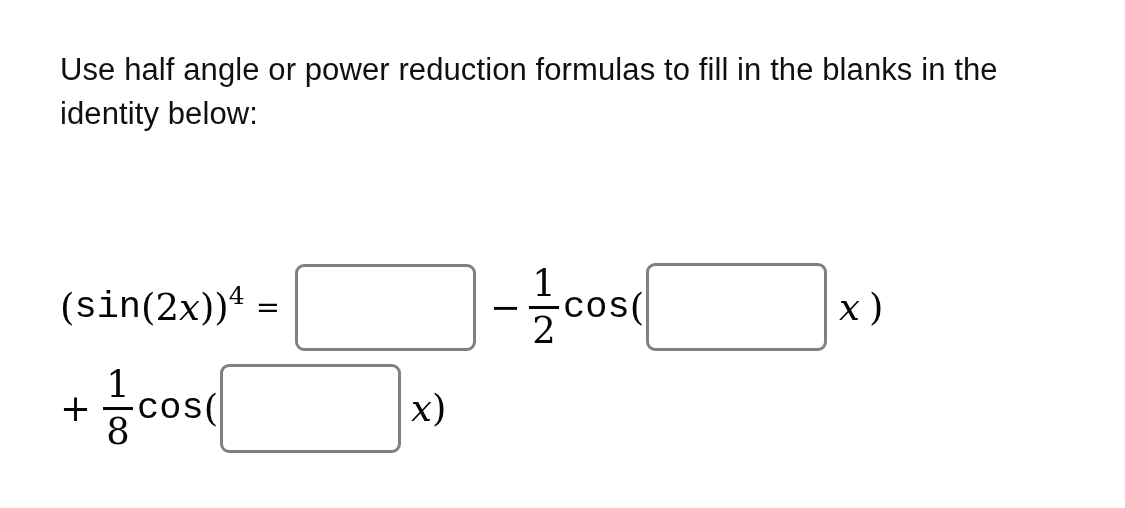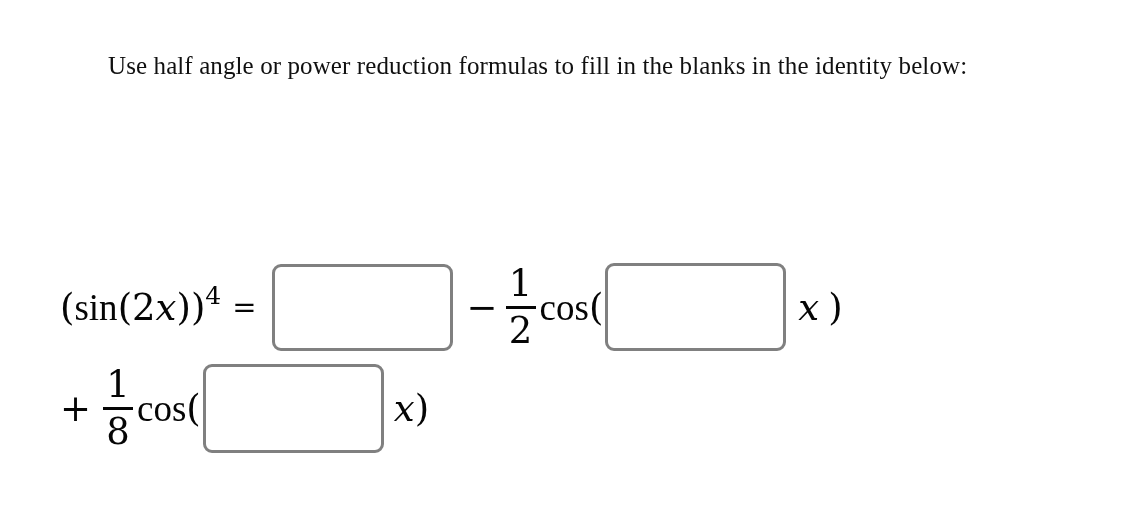--- a/index.html
+++ b/index.html
@@ -14,26 +14,25 @@
     overflow: hidden;
     position: relative;
   }
 
   
   .prompt {
     position: absolute;
     left: 60px;
     top: 48px;
     width: 1010px;
-    font-family: Liberation Serif, serif;
-    font-size: 25px;
+    font-family: Liberation Sans, sans-serif;
+    font-size: 31px;
     line-height: 1.42;
     color: #101010;
     letter-spacing: 0.1px;
-    margin-left: 48px;
   }
 
   
   .math-block {
     position: absolute;
     left: 60px;
     top: 252px;
     width: 1010px;
     font-family: "DejaVu Serif", serif;
     color: #050505;
@@ -63,21 +62,21 @@
   
   .mvar {
     font-family: "DejaVu Serif", serif;
     font-style: italic;
     font-size: 37px;
     line-height: 1;
   }
 
   
   .mop {
-    font-family: Liberation Serif, serif;
+    font-family: Liberation Mono, monospace;
     font-style: normal;
     font-size: 37px;
     line-height: 1;
   }
 
   .msup {
     font-family: "DejaVu Serif", serif;
     font-size: 25px;
     vertical-align: super;
     line-height: 1;

